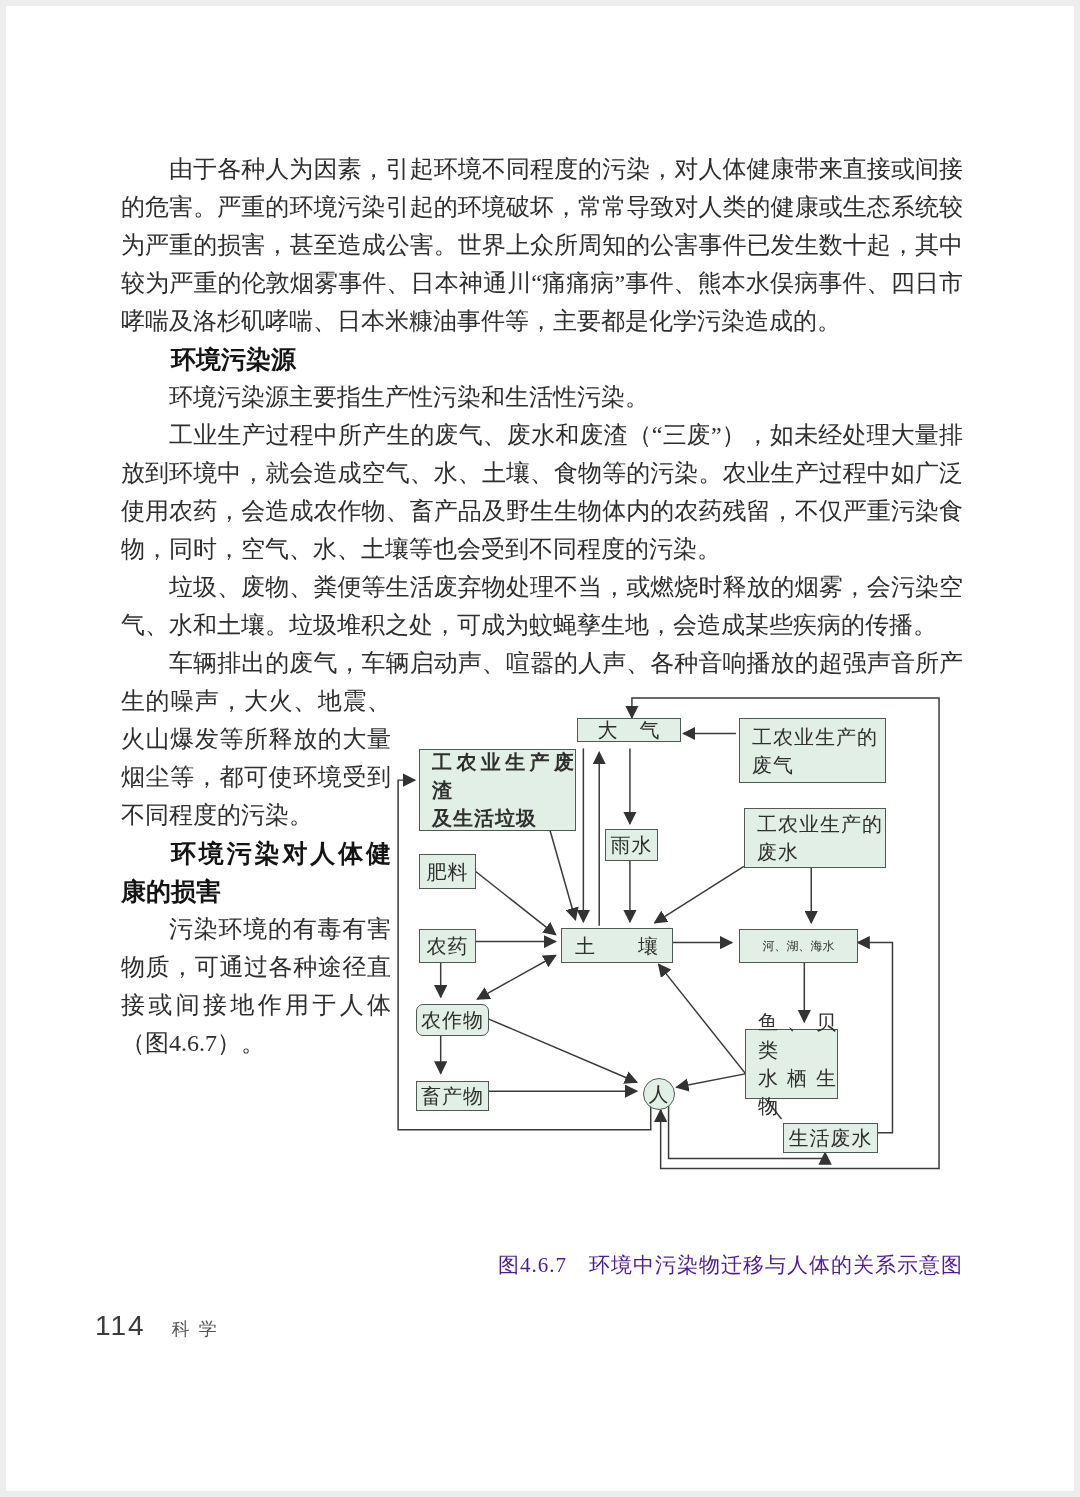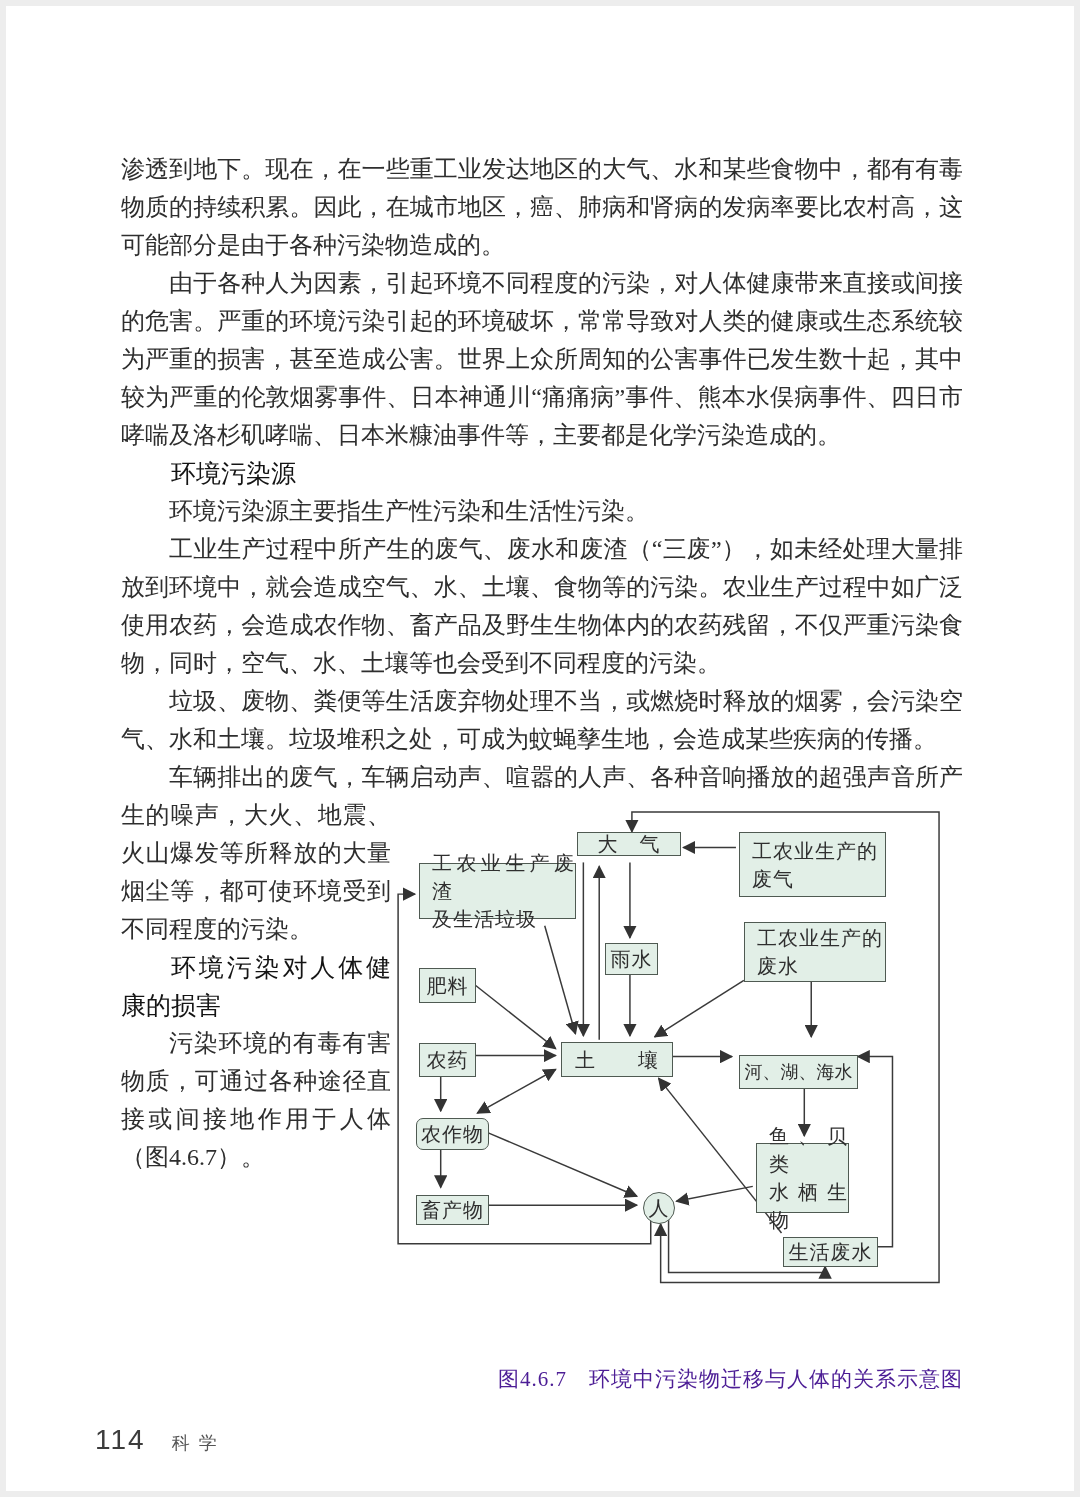--- a/index.html
+++ b/index.html
@@ -19,21 +19,21 @@
   .content{
     padding:150px 117px 0 121px;
     font-size:24px;
     line-height:38px;
     text-align:justify;
   }
   .content p{margin:0;}
   .indent{text-indent:2em;}
   .heading{
     font-family:"Liberation Sans","DejaVu Sans",sans-serif;
-    font-weight:normal;
+    font-weight:bold;
     color:#141414;
     font-size:25px;
     line-height:38px;
     margin:0;
     text-indent:2em;
     text-align:justify;
   }
   
   .float-spacer{float:right;width:0;height:42px;}
   .figure-wrap{
@@ -52,21 +52,21 @@
     border:1.5px solid #4f5a52;
     box-sizing:border-box;
     color:#2f2f2f;
     font-size:20px;
     line-height:28px;
     display:flex;align-items:center;justify-content:center;
     white-space:pre-line;
     letter-spacing:1px;
   }
   .node.multiline{justify-content:flex-start;padding-left:12px;align-items:center;}
-  .node.sm{font-size:18px;letter-spacing:0;margin-top:12px;}
+  .node.sm{font-size:12px;letter-spacing:0;}
   .node.circle{border-radius:50%;}
   figcaption{
     text-align:right;
     font-size:21px;
     color:#4c1d95;
     margin-top:24px;
     letter-spacing:1px;
   }
   .footer{
     clear:both;
@@ -83,21 +83,20 @@
     font-size:18px;letter-spacing:9px;margin-left:26px;color:#555;
   }
 </style>
 </head>
 <body>
 
 <div class="page-frame"></div>
 
 <div class="content">
 
-  <p>渗透到地下。现在，在一些重工业发达地区的大气、水和某些食物中，都有有毒物质的持续积累。因此，在城市地区，癌、肺病和肾病的发病率要比农村高，这可能部分是由于各种污染物造成的。</p>
   <p class="indent">由于各种人为因素，引起环境不同程度的污染，对人体健康带来直接或间接的危害。严重的环境污染引起的环境破坏，常常导致对人类的健康或生态系统较为严重的损害，甚至造成公害。世界上众所周知的公害事件已发生数十起，其中较为严重的伦敦烟雾事件、日本神通川“痛痛病”事件、熊本水俣病事件、四日市哮喘及洛杉矶哮喘、日本米糠油事件等，主要都是化学污染造成的。</p>
   <p class="heading">环境污染源</p>
   <p class="indent">环境污染源主要指生产性污染和生活性污染。</p>
   <p class="indent">工业生产过程中所产生的废气、废水和废渣（“三废”），如未经处理大量排放到环境中，就会造成空气、水、土壤、食物等的污染。农业生产过程中如广泛使用农药，会造成农作物、畜产品及野生生物体内的农药残留，不仅严重污染食物，同时，空气、水、土壤等也会受到不同程度的污染。</p>
   <p class="indent">垃圾、废物、粪便等生活废弃物处理不当，或燃烧时释放的烟雾，会污染空气、水和土壤。垃圾堆积之处，可成为蚊蝇孳生地，会造成某些疾病的传播。</p>
 
   <div class="float-spacer"></div>
 
   <figure class="figure-wrap" style="margin:0">
     <div class="diagram">
@@ -153,31 +152,31 @@
 
           <path d="M262,423 V448 H7 V95 H24" marker-end="url(#ah)"></path>
 
           <path d="M394,437 L270,281" marker-end="url(#ah)"></path>
         </g>
       </svg>
 
       <div class="node" style="left:186px;top:32px;width:104px;height:24px;"><span>大　气</span></div>
       <div class="node multiline" style="left:348px;top:32px;width:147px;height:65px;"><span>工农业生产的
 废气</span></div>
-      <div class="node multiline" style="left:28px;top:63px;width:157px;height:56px;"><span>工农业生产废渣
+      <div class="node multiline" style="left:28px;top:63px;width:157px;height:82px;font-weight:bold;"><span>工农业生产废渣
 及生活垃圾</span></div>
       <div class="node" style="left:214px;top:143px;width:53px;height:32px;"><span>雨水</span></div>
       <div class="node multiline" style="left:353px;top:122px;width:142px;height:60px;"><span>工农业生产的
 废水</span></div>
       <div class="node" style="left:28px;top:168px;width:57px;height:35px;"><span>肥料</span></div>
       <div class="node" style="left:170px;top:242px;width:112px;height:35px;"><span>土　　壤</span></div>
       <div class="node" style="left:28px;top:243px;width:57px;height:34px;"><span>农药</span></div>
       <div class="node sm" style="left:348px;top:243px;width:119px;height:34px;"><span>河、湖、海水</span></div>
       <div class="node" style="left:25px;top:318px;width:73px;height:32px;border-radius:7px;"><span>农作物</span></div>
-      <div class="node multiline" style="left:365px;top:343px;width:93px;height:70px;"><span>鱼、贝类
+      <div class="node multiline" style="left:354px;top:343px;width:93px;height:70px;"><span>鱼、贝类
 水栖生物</span></div>
       <div class="node" style="left:25px;top:395px;width:73px;height:30px;"><span>畜产物</span></div>
       <div class="node circle" style="left:252px;top:392px;width:32px;height:32px;"><span>人</span></div>
       <div class="node" style="left:392px;top:437px;width:95px;height:30px;"><span>生活废水</span></div>
     </div>
     <figcaption>图4.6.7　环境中污染物迁移与人体的关系示意图</figcaption>
   </figure>
 
   <p class="indent">车辆排出的废气，车辆启动声、喧嚣的人声、各种音响播放的超强声音所产生的噪声，大火、地震、火山爆发等所释放的大量烟尘等，都可使环境受到不同程度的污染。</p>
   <p class="heading">环境污染对人体健康的损害</p>

